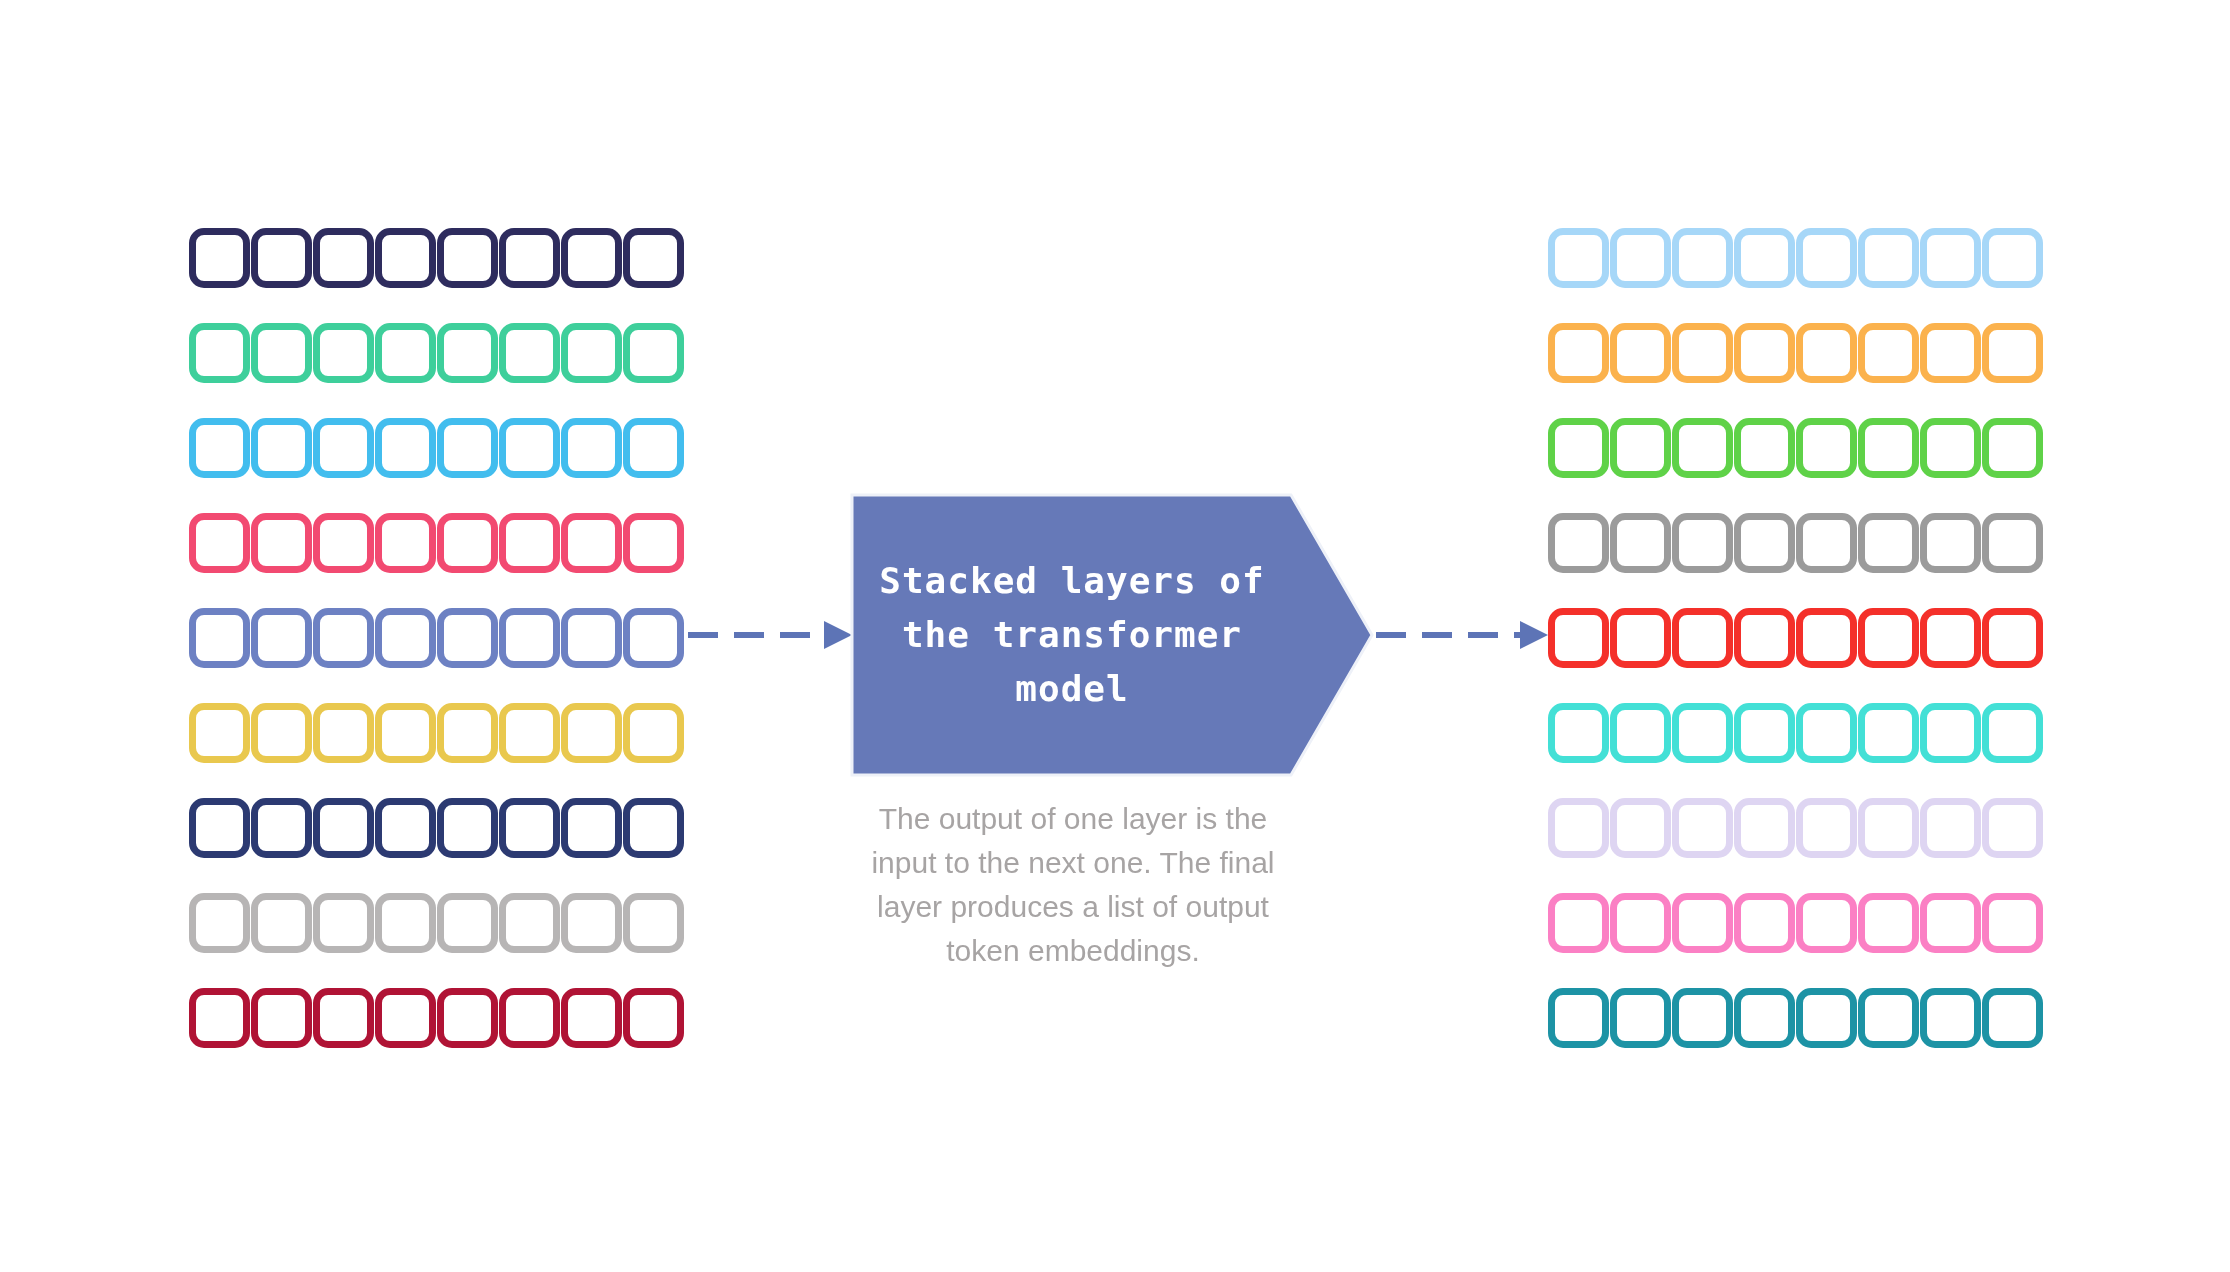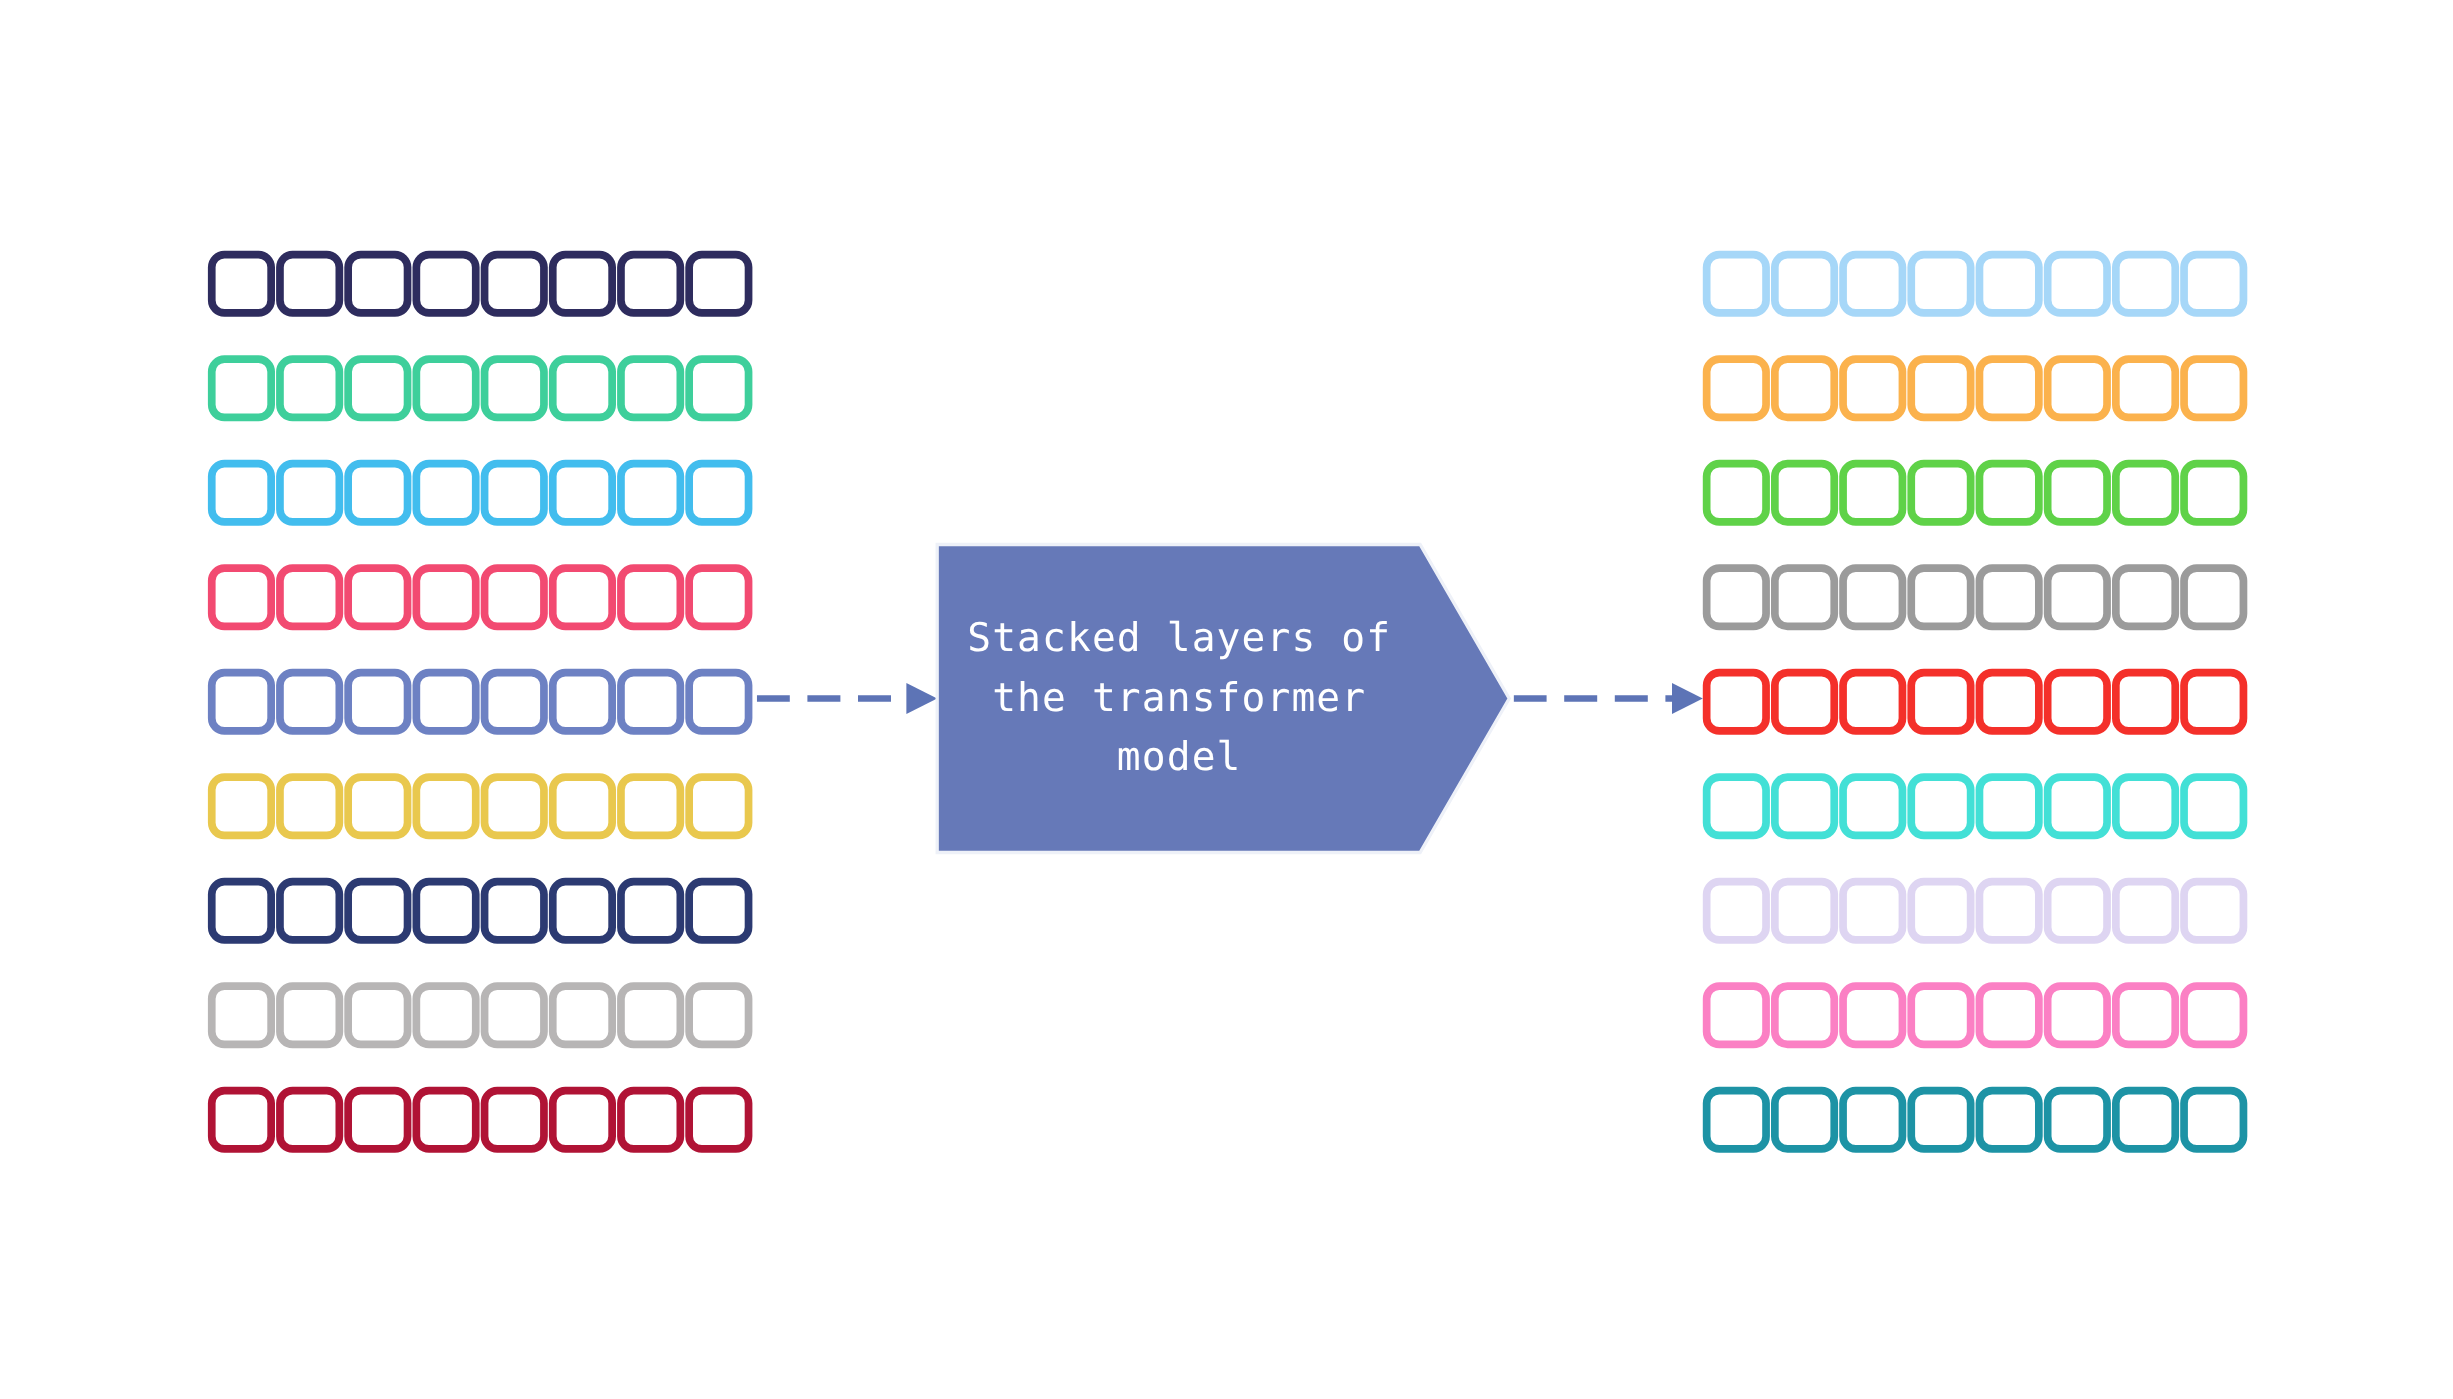--- a/index.html
+++ b/index.html
@@ -44,21 +44,21 @@
     left: 852px;
     top: 495px;
     width: 440px;
     height: 280px;
     display: flex;
     align-items: center;
     justify-content: center;
     text-align: center;
     white-space: pre-line;
     font-family: "DejaVu Sans Mono", "Liberation Mono", monospace;
-    font-weight: normal;
+    font-weight: bold;
     font-size: 36px;
     line-height: 54px;
     letter-spacing: 1px;
     color: #ffffff;
   }
   .caption {
     position: absolute;
     left: 811px;
     top: 797px;
     width: 524px;
@@ -176,20 +176,24 @@
   </svg>
 
   <svg class="pentagon-svg" width="530" height="288">
     <polygon id="pentagon-poly" points="4,4 443,4 524,144 443,284 4,284" stroke-width="3" fill="#6679b8" stroke="#eef1f8"></polygon>
   </svg>
 
   <div class="pentagon-label" style="color: rgb(255, 255, 255);">Stacked layers of
 the transformer
 model</div>
 
+  <div class="caption" style="color: rgb(167, 164, 164);">The output of one layer is the
+input to the next one. The final
+layer produces a list of output
+token embeddings.</div>
 
   <svg class="arrow-svg" style="left:1376px; top:611px" width="174" height="48">
     <line class="arrow-line" x1="0" y1="24" x2="146" y2="24" stroke-width="6" stroke-dasharray="30 16" stroke="#5d74b6"></line>
     <polygon class="arrow-head" points="144,10 172,24 144,38" fill="#5d74b6"></polygon>
   </svg>
 
   <div id="right-grid" class="token-grid" style="left:1548px">
       <div class="token-row">
         <div class="token-cell" style="border-color: rgb(166, 215, 248);"></div>
         <div class="token-cell" style="border-color: rgb(166, 215, 248);"></div>

